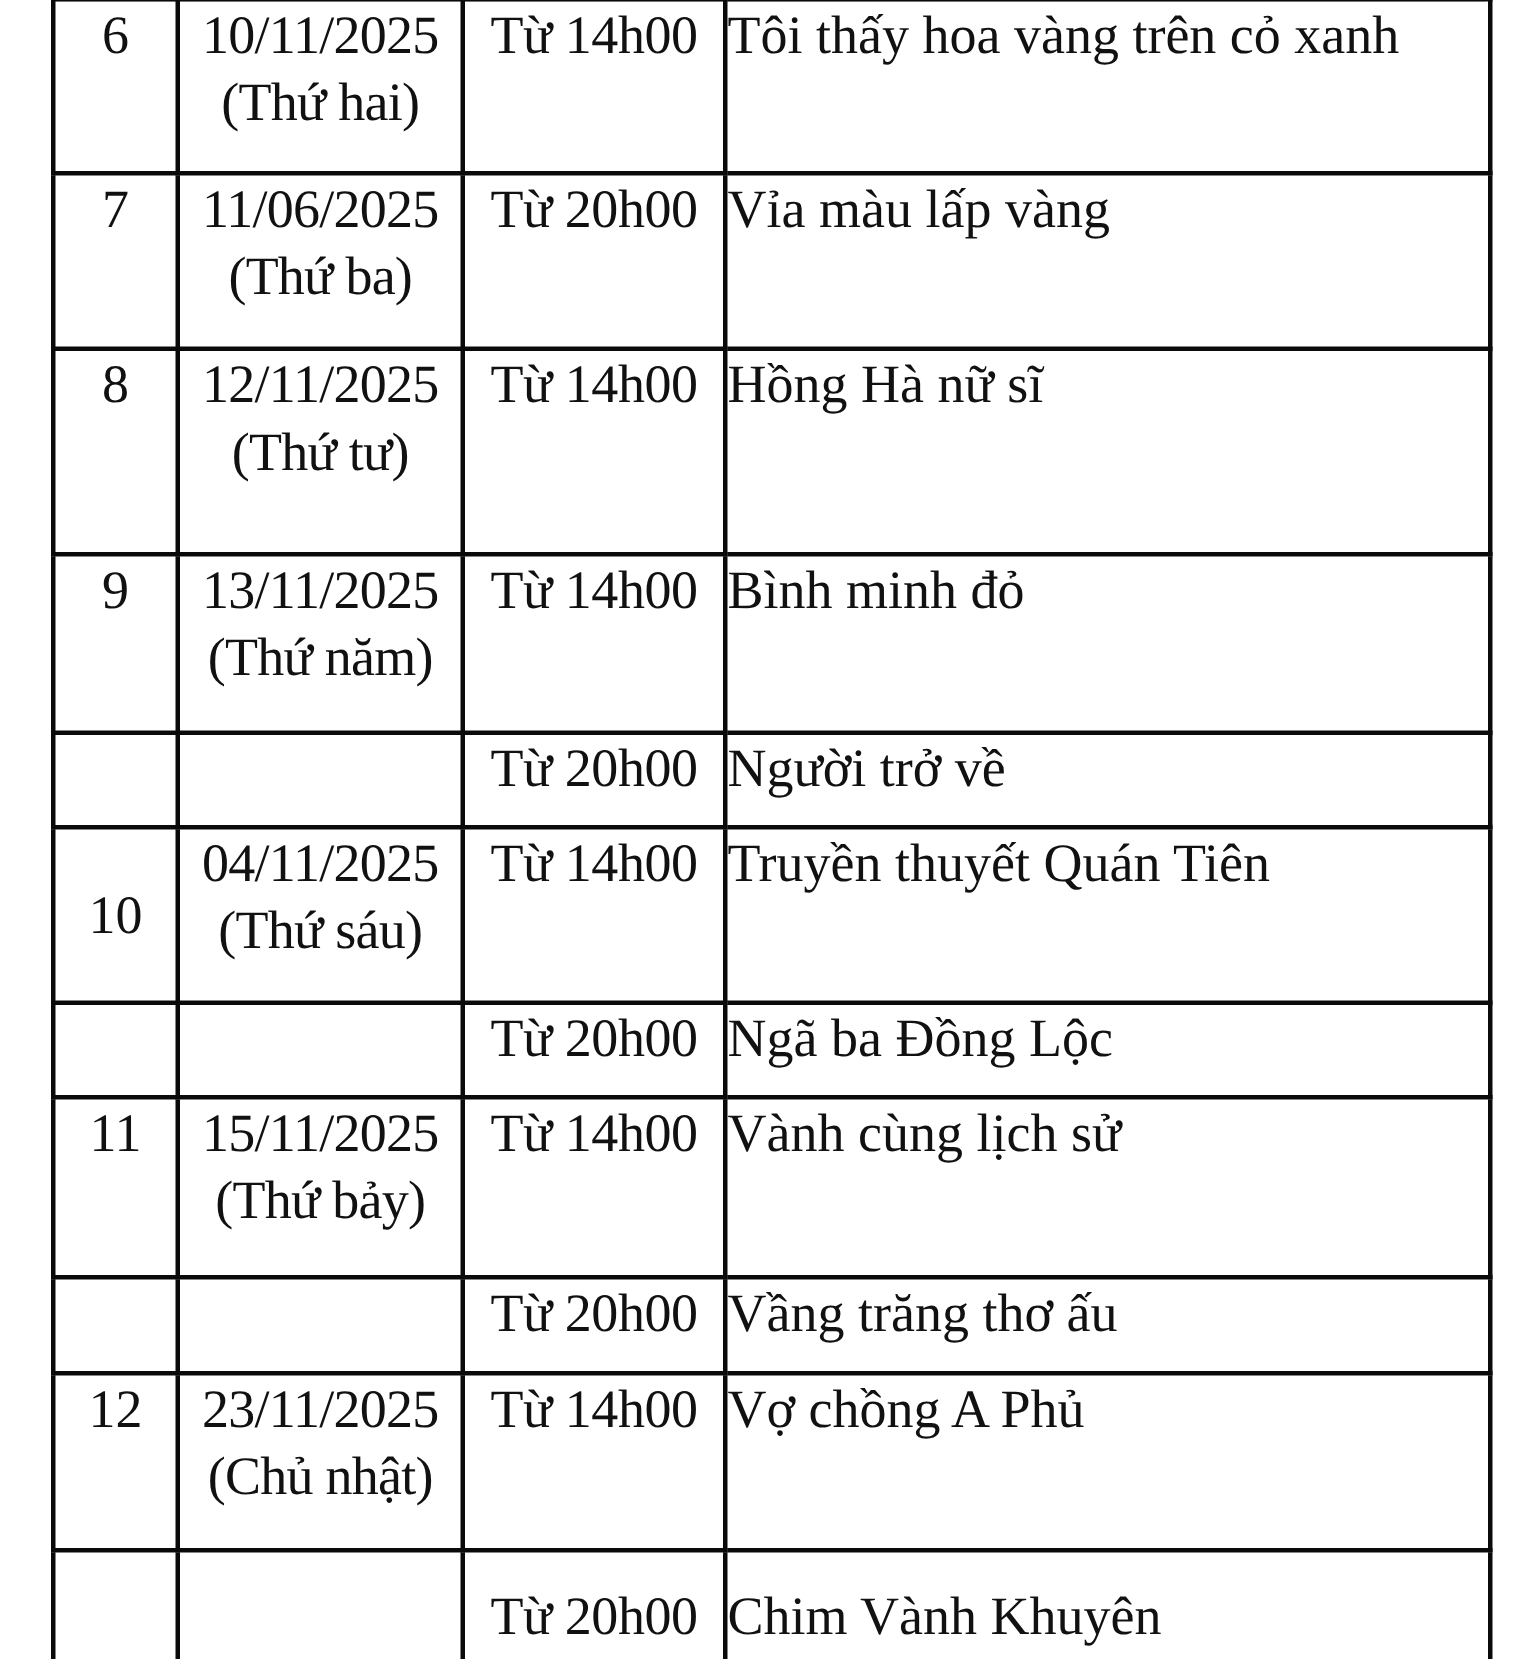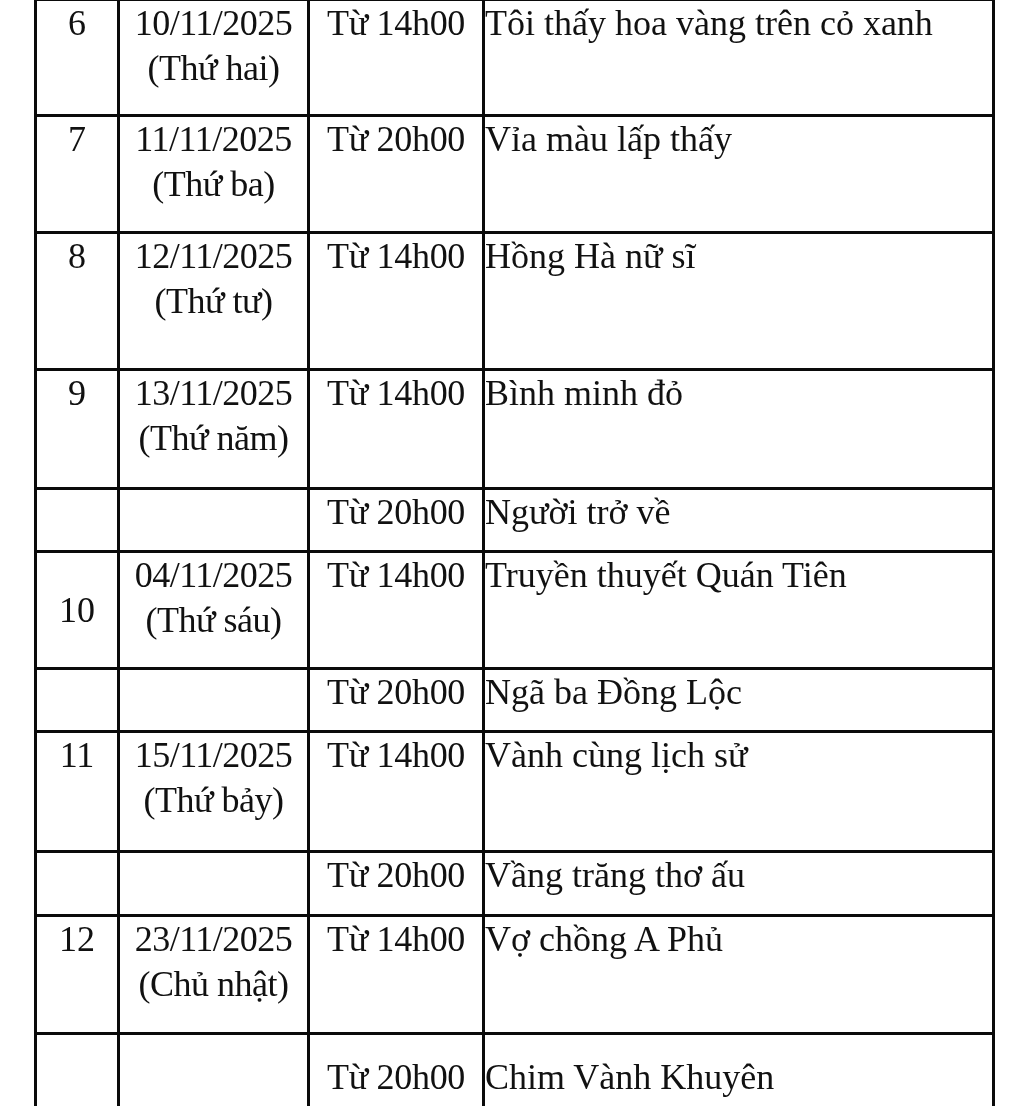--- a/index.html
+++ b/index.html
@@ -78,25 +78,25 @@
         <span class="date-line">10/11/2025</span>
         <span class="weekday">(Thứ hai)</span>
       </td>
       <td class="time">Từ 14h00</td>
       <td class="title">Tôi thấy hoa vàng trên cỏ xanh</td>
     </tr>
 
     <tr style="height:117px;">
       <td class="no">7</td>
       <td class="date">
-        <span class="date-line">11/11/2025</span>
+        <span class="date-line">11/06/2025</span>
         <span class="weekday">(Thứ ba)</span>
       </td>
       <td class="time">Từ 20h00</td>
-      <td class="title">Vỉa màu lấp thấy</td>
+      <td class="title">Vỉa màu lấp vàng</td>
     </tr>
 
     <tr style="height:137px;">
       <td class="no">8</td>
       <td class="date">
         <span class="date-line">12/11/2025</span>
         <span class="weekday">(Thứ tư)</span>
       </td>
       <td class="time">Từ 14h00</td>
       <td class="title">Hồng Hà nữ sĩ</td>

